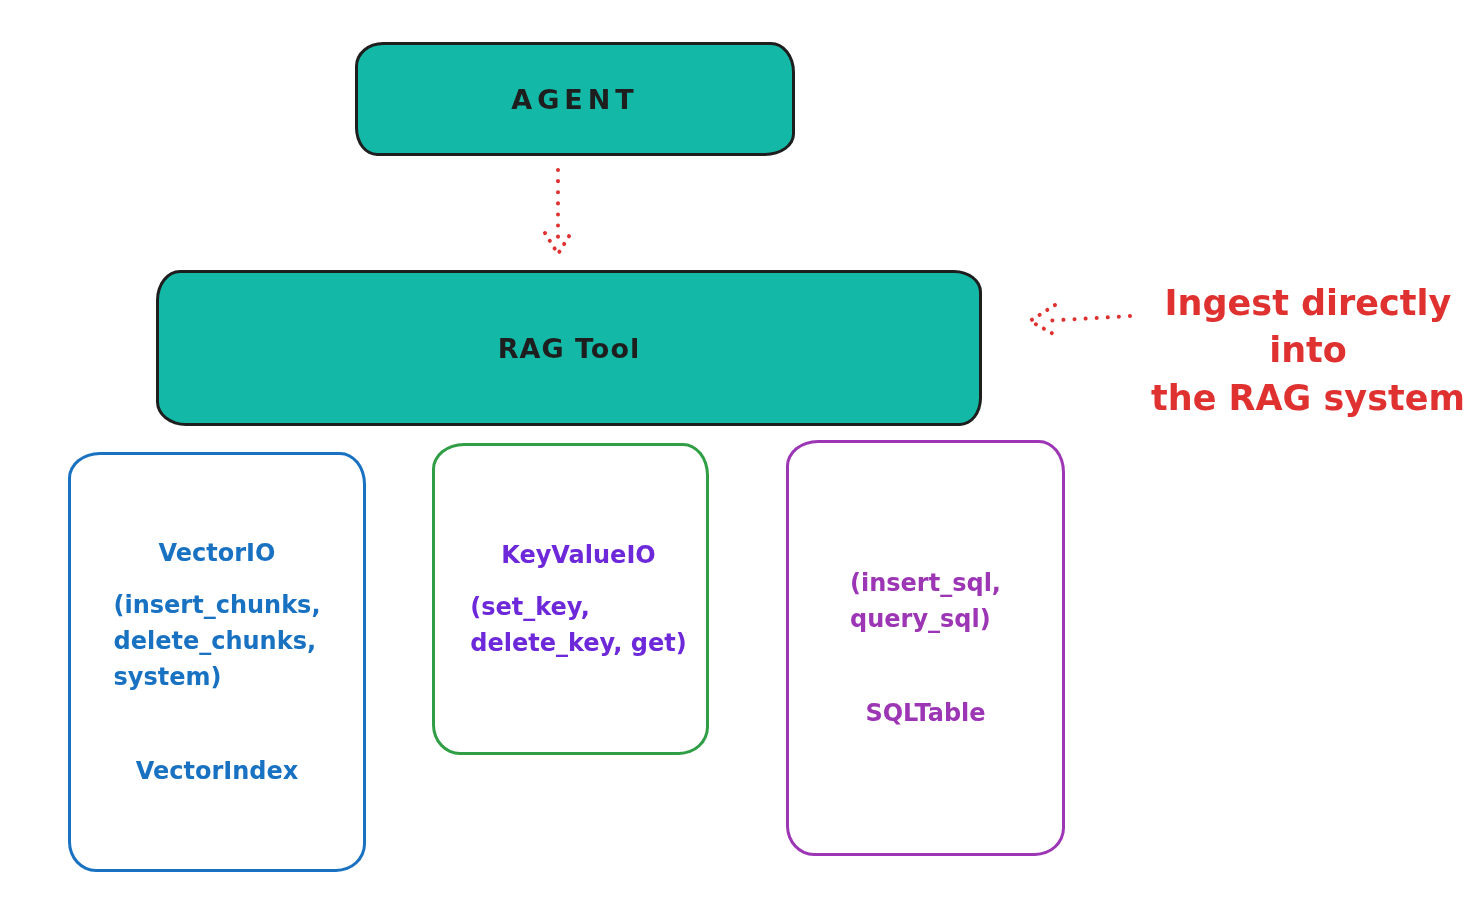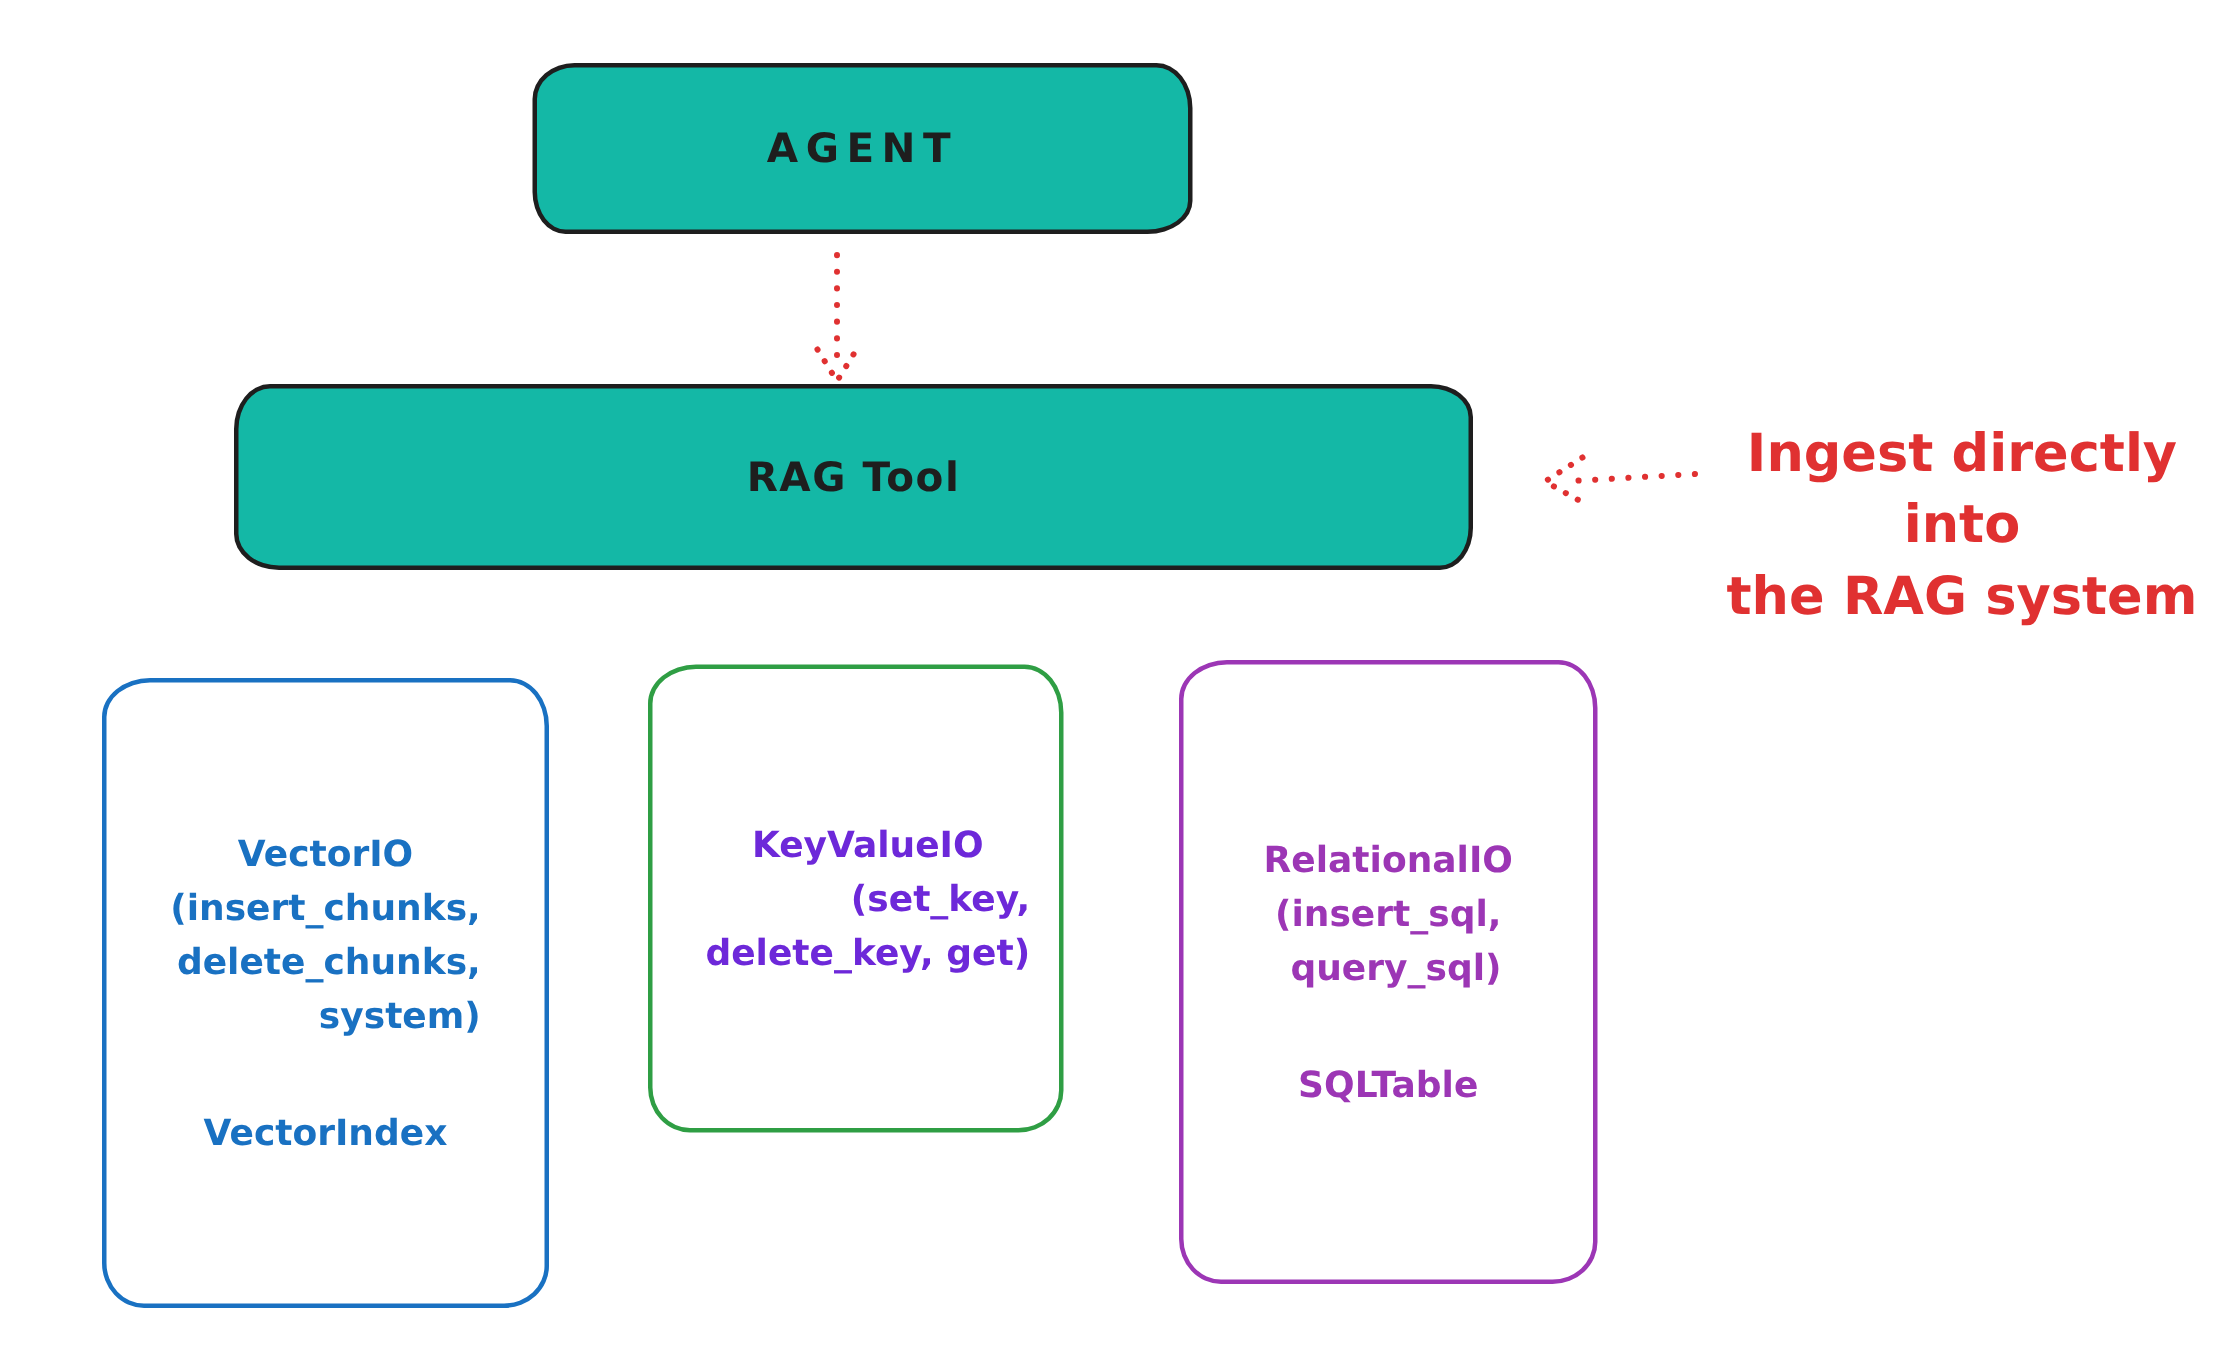--- a/index.html
+++ b/index.html
@@ -23,22 +23,22 @@
     justify-content: center;
   }
 
   .agent-box {
     left: 355px; top: 42px;
     width: 440px; height: 114px;
     border-radius: 28px 24px 30px 22px / 24px 30px 22px 28px;
   }
 
   .ragtool-box {
-    left: 156px; top: 256px;
-    width: 826px; height: 124px;
+    left: 156px; top: 270px;
+    width: 826px; height: 156px;
     border-radius: 24px 28px 22px 30px / 30px 22px 28px 24px;
   }
 
   .box-label {
     color: #1e1e1e;
     font-size: 27px;
     font-weight: 700;
     letter-spacing: 1px;
   }
   .agent-box .box-label { letter-spacing: 5px; }
@@ -65,24 +65,25 @@
   .card {
     position: absolute;
     background: #ffffff;
     border-style: solid;
     border-width: 3.5px;
     border-radius: 32px 26px 30px 28px / 26px 32px 28px 30px;
     display: flex;
     flex-direction: column;
     align-items: center;
     justify-content: center;
-    text-align: right;
+    text-align: left;
     font-size: 24px;
     font-weight: 600;
     line-height: 1.5;
+    gap: 16px;
   }
 
   .card-methods { white-space: pre-line; }
   .card-index { margin-top: 42px; }
 
   .card-vector {
     left: 68px; top: 452px;
     width: 298px; height: 420px;
     border-color: #1971c2;
     color: #1971c2;
@@ -136,19 +137,18 @@
     <div class="card-index">VectorIndex</div>
   </div>
 
   <div class="card card-keyvalue">
     <div class="card-title">KeyValueIO</div>
     <div class="card-methods">(set_key,
 delete_key, get)</div>
   </div>
 
   <div class="card card-relational">
-    <div class="card-title">RelationalIO</div>
     <div class="card-methods">(insert_sql,
 query_sql)</div>
     <div class="card-index">SQLTable</div>
   </div>
 
 </div>
 
 </body></html>

